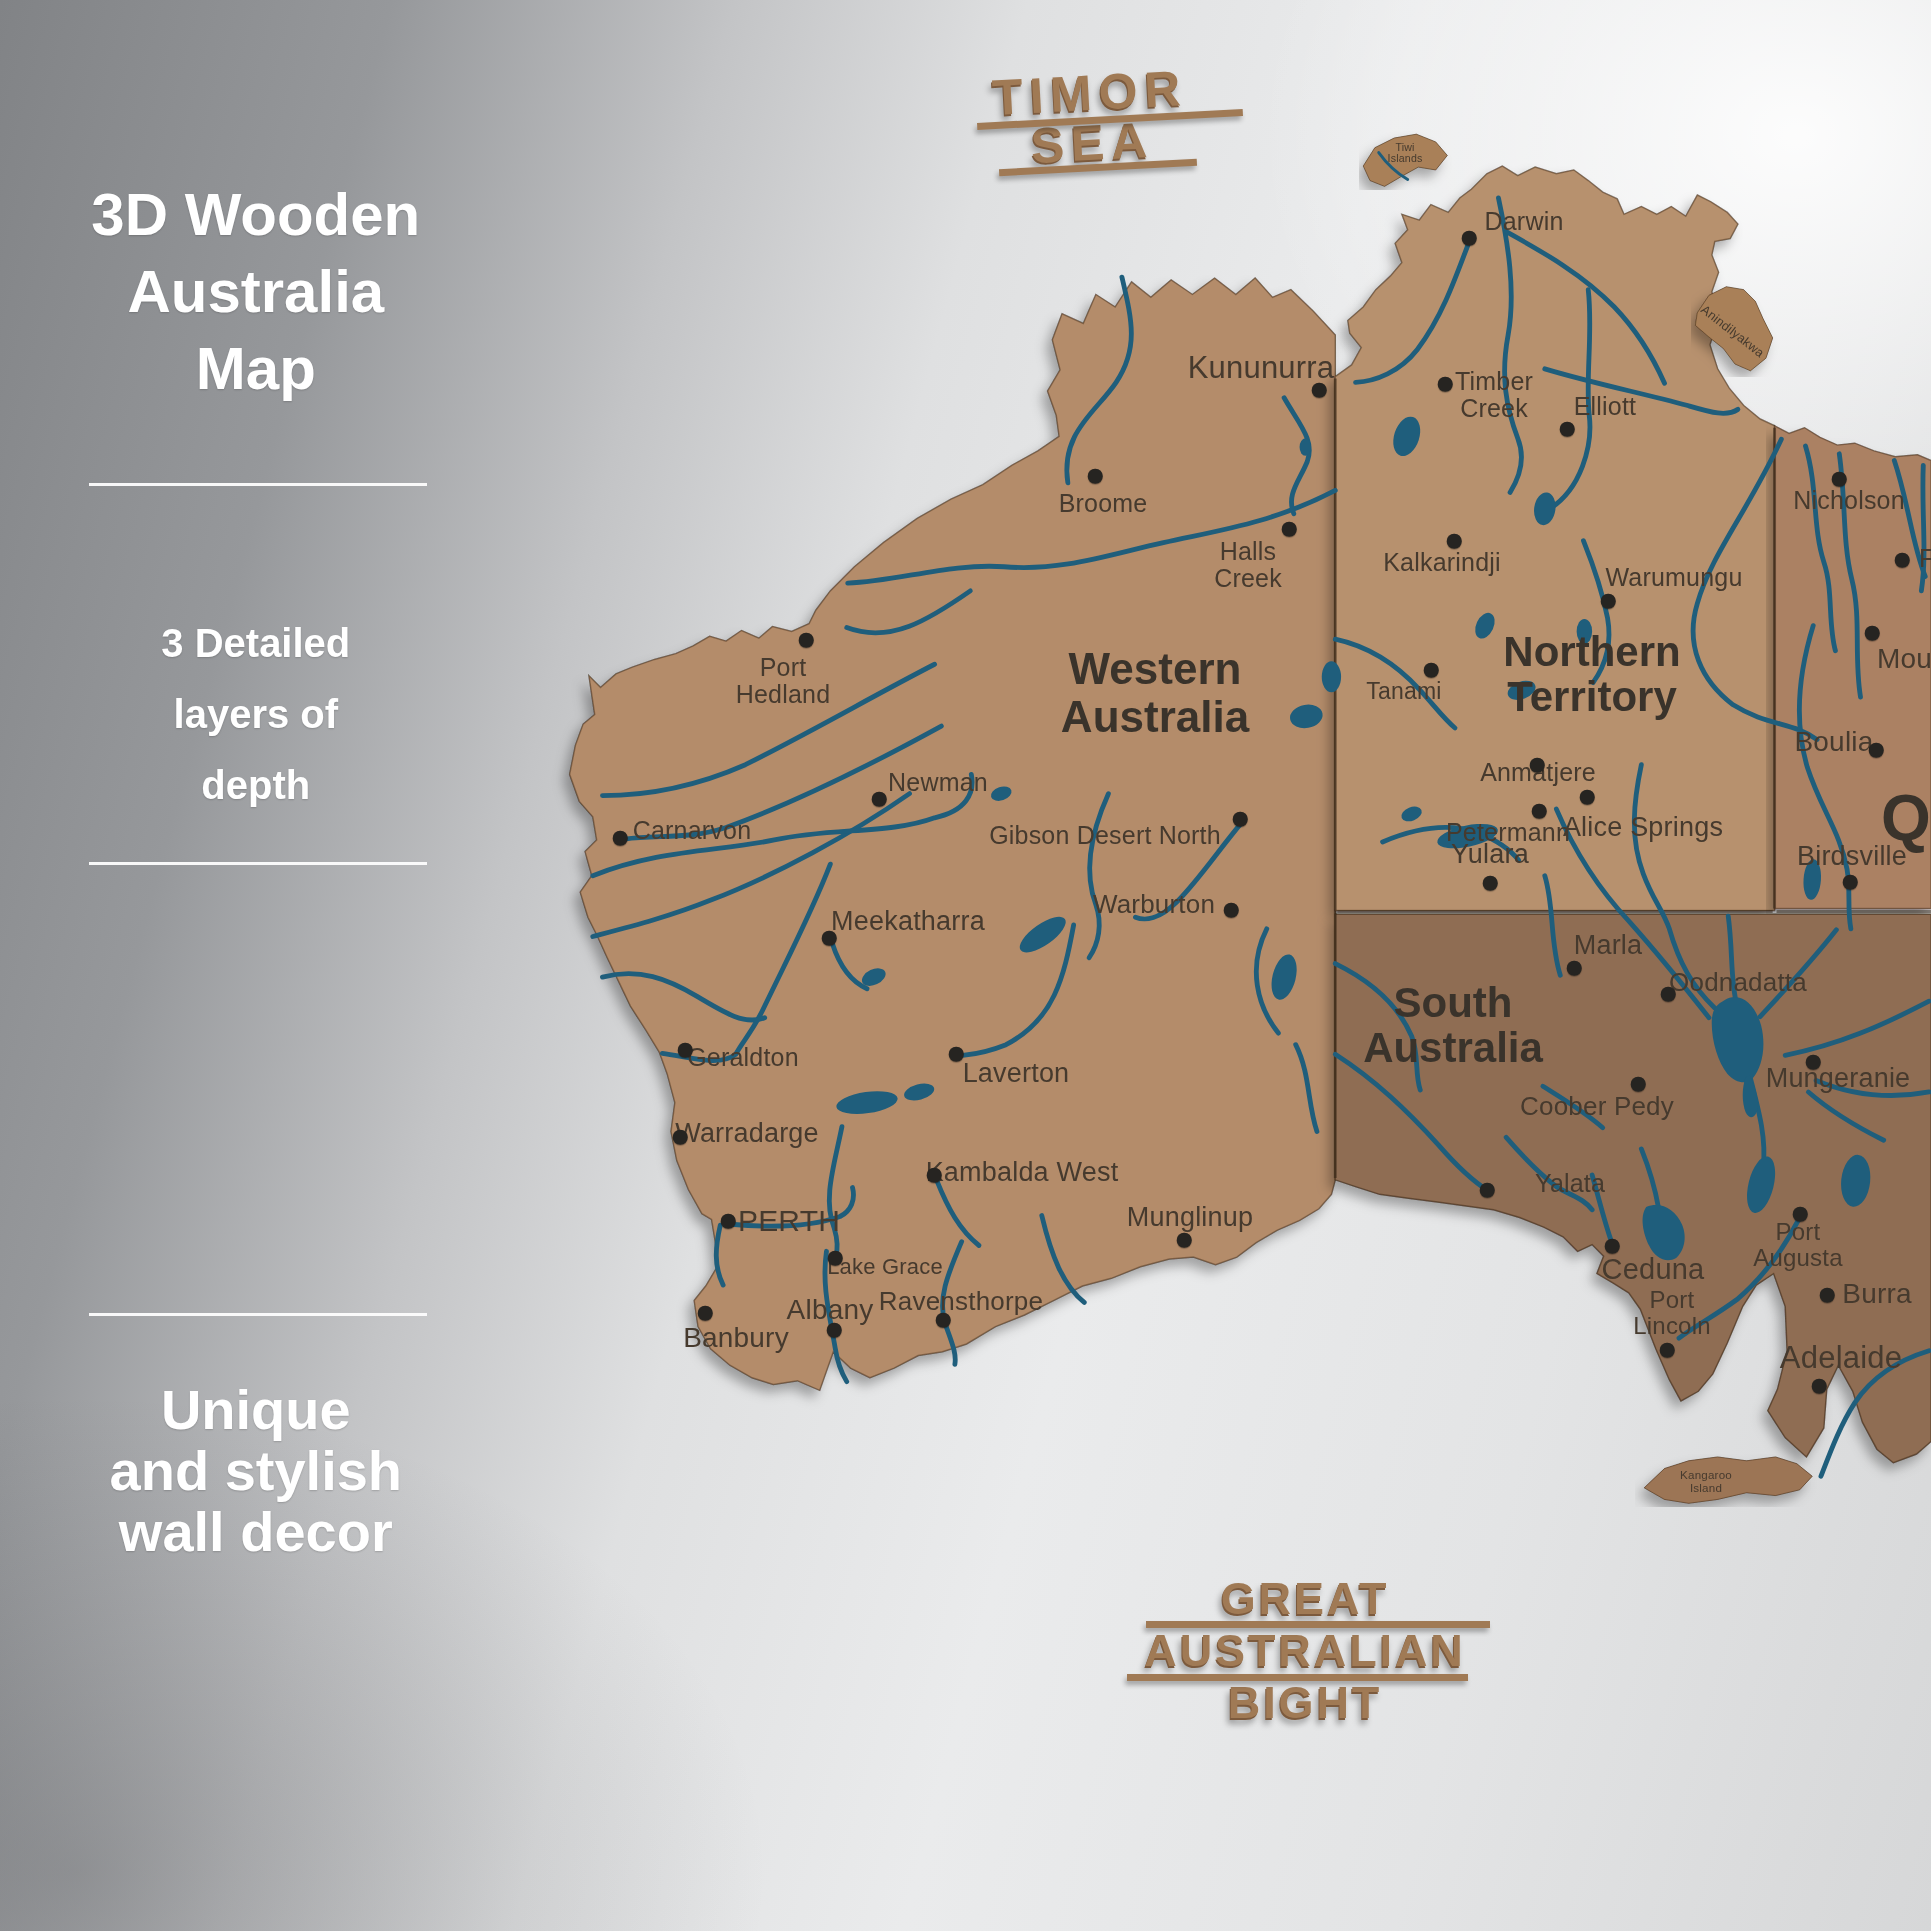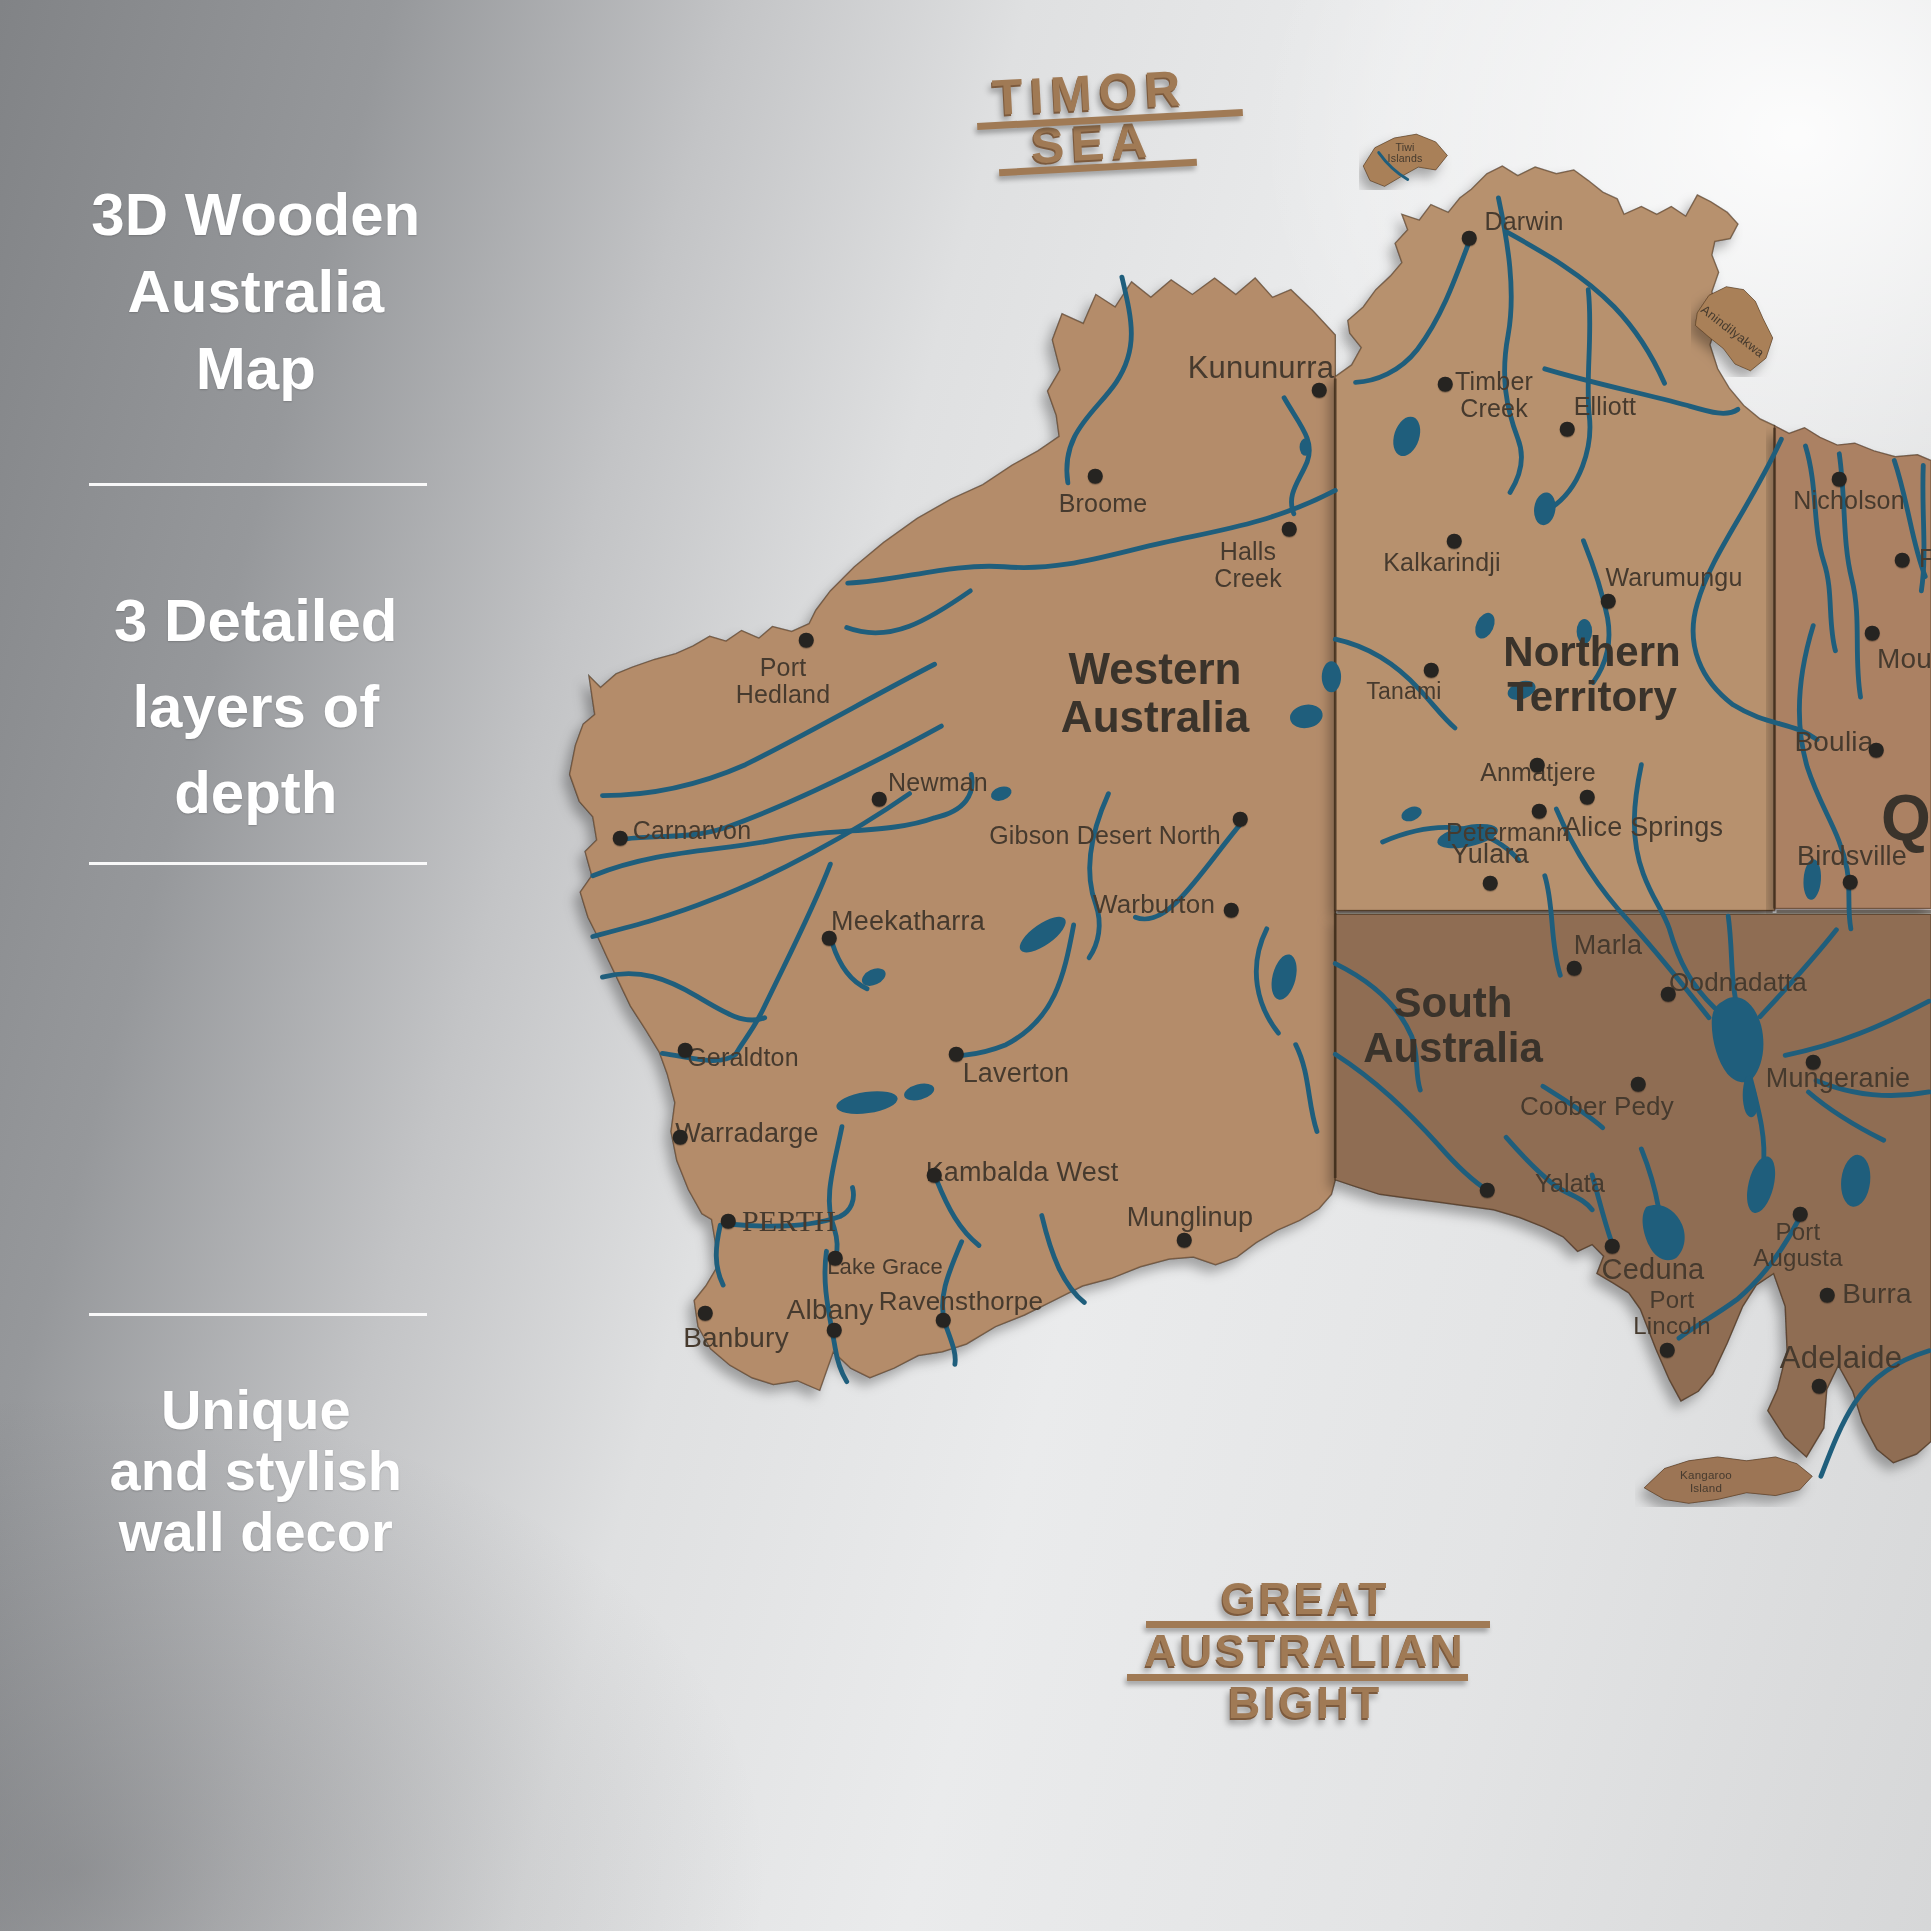--- a/index.html
+++ b/index.html
@@ -10,21 +10,21 @@
   }
   .glow{position:absolute;inset:0;pointer-events:none;
     background:radial-gradient(869px 695px at 93% 7%, rgba(255,255,255,.9), rgba(255,255,255,0) 62%);}
   .vignette{position:absolute;inset:0;pointer-events:none;
     background:radial-gradient(1255px 869px at 4% 97%, rgba(58,60,64,.28), rgba(58,60,64,0) 55%);}
 
   
   .feature{position:absolute;left:19.3px;width:473px;text-align:center;color:var(--panel_text,#fff);
     font-weight:bold;white-space:pre-line;text-shadow:0 1px 1.9px rgba(0,0,0,.18);}
   .f1{top:176px;font-size:60px;line-height:77px;}
-  .f2{top:578px;font-size:60px;line-height:86px;}
+  .f2{top:608px;font-size:40px;line-height:71px;}
   .f3{top:1051px;font-size:58px;line-height:65px;}
   .f4{top:1379px;font-size:56px;line-height:61px;}
   .divider{position:absolute;left:89px;width:338px;height:2.9px;background:#fdfdfd;opacity:.95;}
   .d1{top:483px;}.d2{top:862px;}.d3{top:1313px;}
 
   
   .map-svg{position:absolute;left:0;top:0;}
 
   
   .map-label{position:absolute;transform:translate(-50%,-50%);color:var(--label,#463a2e);
@@ -279,21 +279,21 @@
       <div class="map-label" style="left: 1838px; top: 1079px; font-size: 27px;">Mungeranie</div>
       <div class="map-dot" style="left: 1813px; top: 1062px; height: 14.5px; width: 14.5px;"></div>
       <div class="map-label" style="left: 1597px; top: 1106px; font-size: 26px;">Coober Pedy</div>
       <div class="map-dot" style="left: 1638px; top: 1084px; height: 14.5px; width: 14.5px;"></div>
       <div class="map-label" style="left: 747px; top: 1134px; font-size: 27px;">Warradarge</div>
       <div class="map-dot" style="left: 680px; top: 1137px; height: 14.5px; width: 14.5px;"></div>
       <div class="map-label" style="left: 1022px; top: 1173px; font-size: 27px;">Kambalda West</div>
       <div class="map-dot" style="left: 934px; top: 1175px; height: 14.5px; width: 14.5px;"></div>
       <div class="map-label" style="left: 1526px; top: 1183px; font-size: 25px; margin-left: 44px;">Yalata</div>
       <div class="map-dot" style="left: 1487px; top: 1190px; height: 14.5px; width: 14.5px;"></div>
-      <div class="map-label" style="left: 789px; top: 1221px; font-size: 30px; font-family: Liberation Serif, serif;">PERTH</div>
+      <div class="map-label" style="left: 789px; top: 1221px; font-size: 30px;">PERTH</div>
       <div class="map-dot" style="left: 728px; top: 1221px; height: 14.5px; width: 14.5px;"></div>
       <div class="map-label" style="left: 1190px; top: 1218px; font-size: 27px;">Munglinup</div>
       <div class="map-dot" style="left: 1184px; top: 1240px; height: 14.5px; width: 14.5px;"></div>
       <div class="map-label" style="left: 885px; top: 1246px; font-size: 22px; margin-top: 21px;">Lake Grace</div>
       <div class="map-dot" style="left: 835px; top: 1258px; height: 14.5px; width: 14.5px;"></div>
       <div class="map-label" style="left: 1653px; top: 1270px; font-size: 29px;">Ceduna</div>
       <div class="map-dot" style="left: 1612px; top: 1246px; height: 14.5px; width: 14.5px;"></div>
       <div class="map-label" style="left: 1798px; top: 1245px; font-size: 24px;">Port
 Augusta</div>
       <div class="map-dot" style="left: 1800px; top: 1214px; height: 14.5px; width: 14.5px;"></div>

